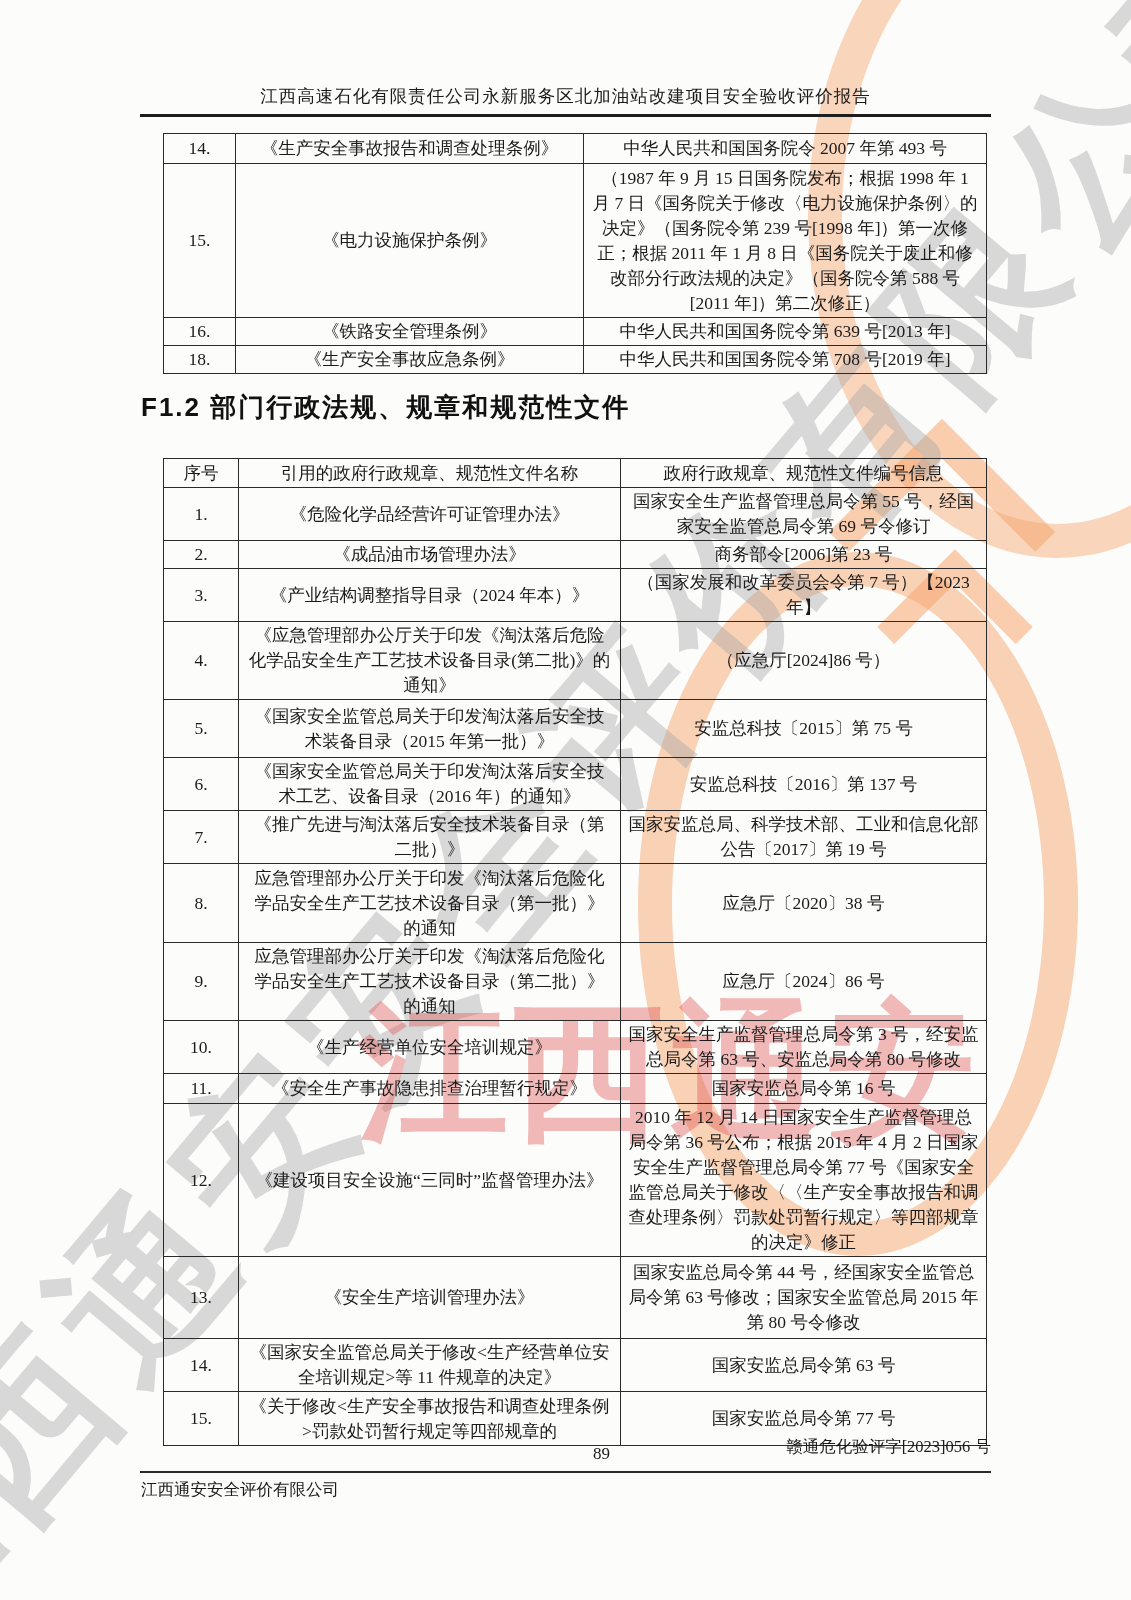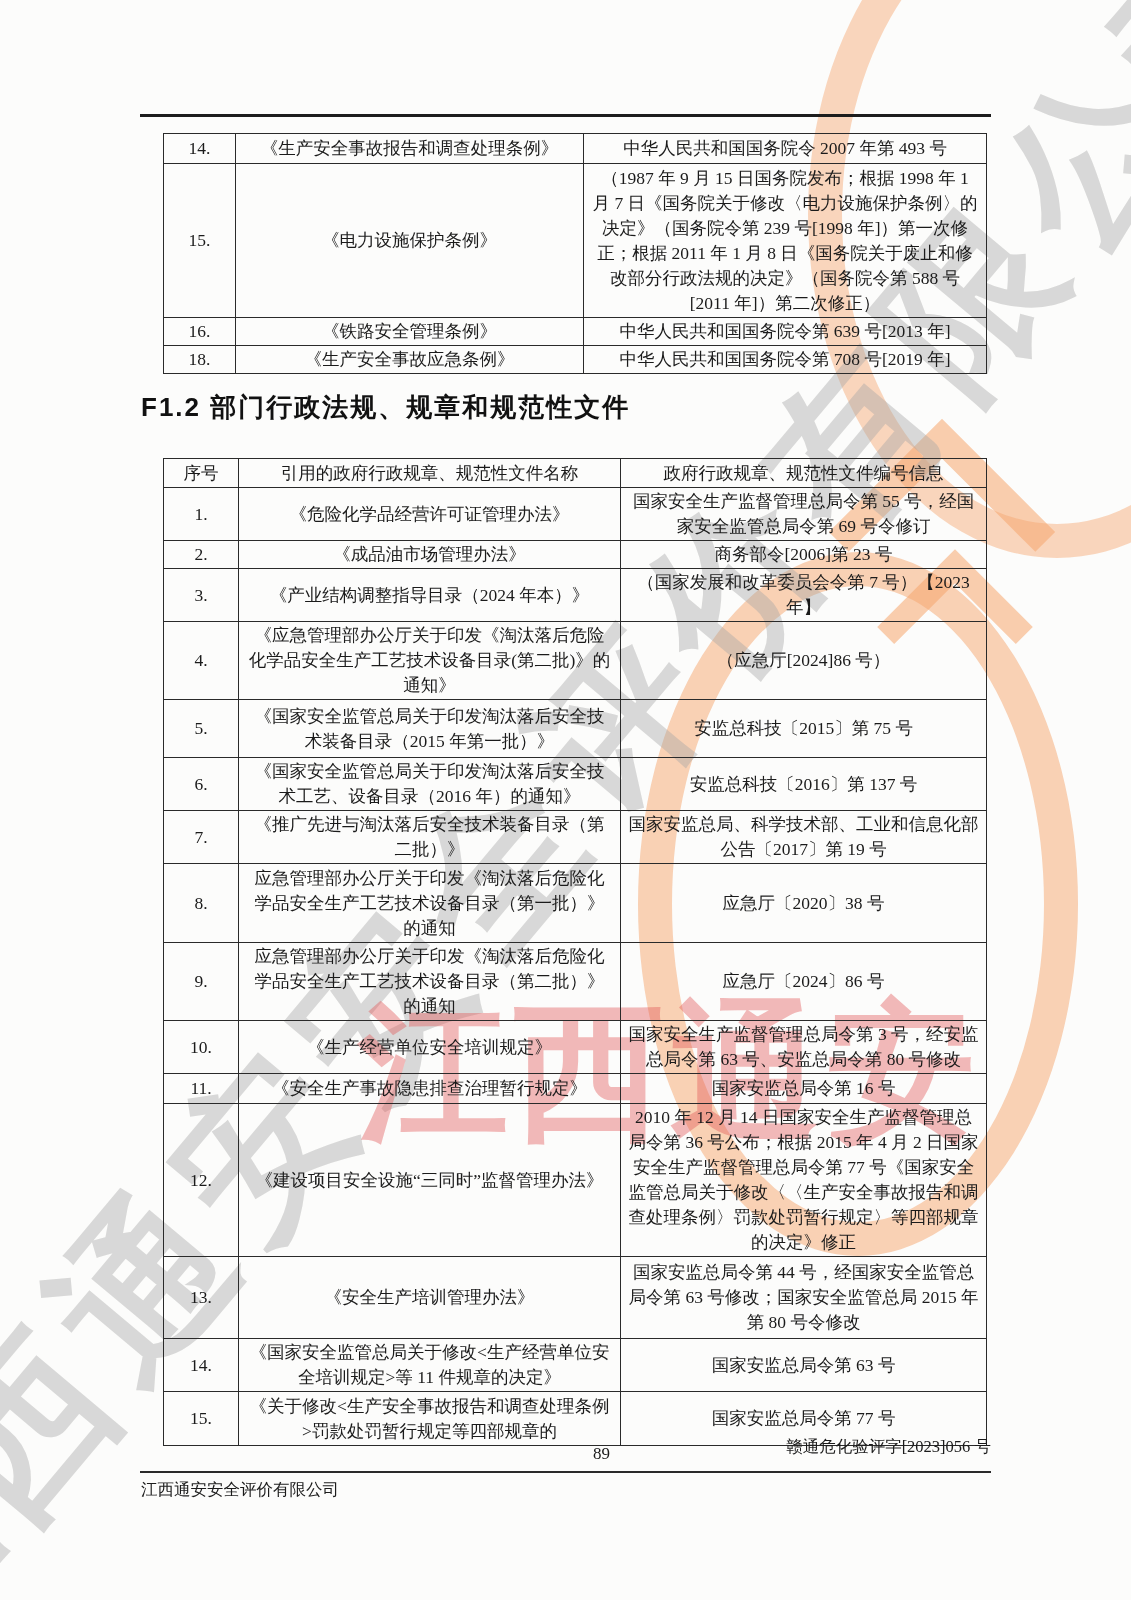--- a/index.html
+++ b/index.html
@@ -81,20 +81,21 @@
     <div class="wm-ring1"></div>
     <div class="wm-ring2"></div>
     <div class="wm-chev1"></div>
     <div class="wm-chev2"></div>
     <div class="wm-diag">江西通安安全评价有限公司</div>
     <div class="wm-red">江西通安</div>
   </div>
 
   <div class="content">
 
+    <div class="hdr-title">江西高速石化有限责任公司永新服务区北加油站改建项目安全验收评价报告</div>
     <div class="rule-top"></div>
 
     <table id="t1">
       <colgroup>
           <col class="c-no">
           <col class="c-name">
           <col class="c-info">
         </colgroup>
       <tbody id="t1-body">
           <tr style="height: 30px;">

